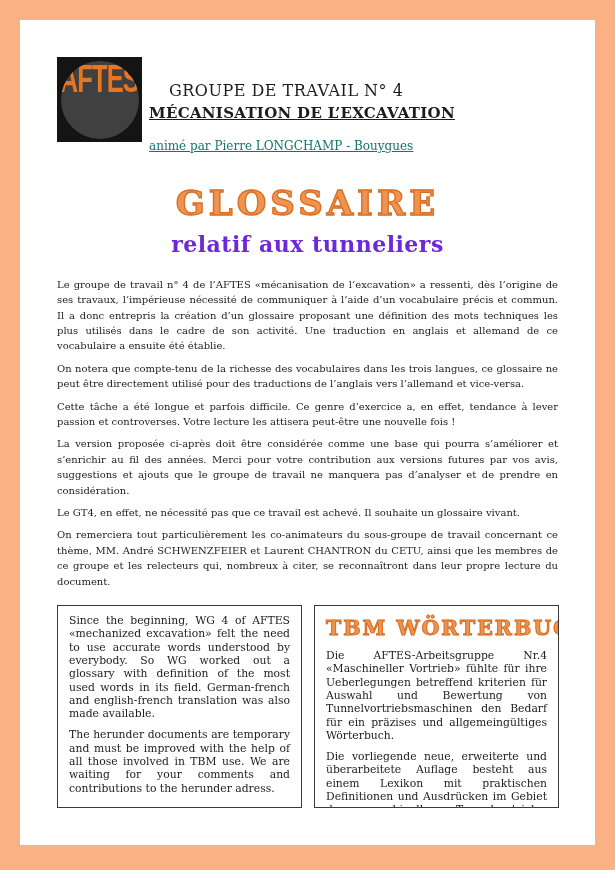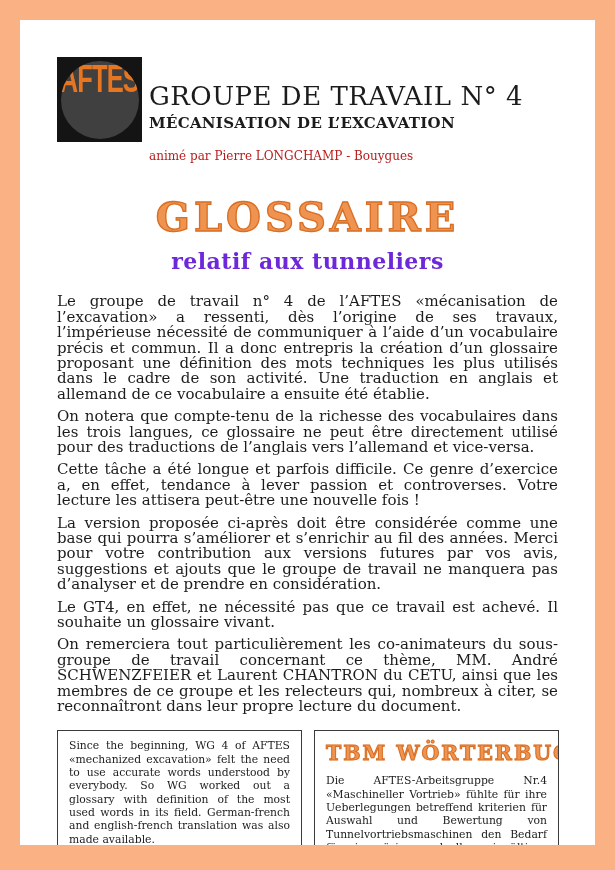--- a/index.html
+++ b/index.html
@@ -43,57 +43,60 @@
   .logo-text {
     font-family: "Liberation Sans", sans-serif;
     font-weight: bold;
     font-size: 31px;
     letter-spacing: -1px;
     color: #E8751F;
     transform: scaleX(0.82) scaleY(1.25);
   }
   .header-text { margin-left: 7px; padding-top: 26px; }
   .header-title {
-    font-size: 26px;
+    font-size: 16px;
     letter-spacing: 0.5px;
     color: #1c1c1c;
     line-height: 1.05;
+    margin-left: 20px;
   }
   .header-subtitle {
     font-size: 15px;
     font-weight: bold;
     letter-spacing: 0.3px;
     margin-top: 4px;
+    text-decoration: underline;
   }
   .header-animator {
     font-size: 12px;
     margin-top: 17px;
-    color: #b91c1c;
+    color: #0f766e;
+    text-decoration: underline;
   }
   
   .title-block { text-align: center; margin-top: 30px; }
   .doc-title {
-    font-size: 40px;
+    font-size: 34px;
     font-weight: bold;
     letter-spacing: 4px;
     color: #EE9450;
     -webkit-text-stroke: 1.3px #D96F24;
     text-shadow: 0 0 1px #D96F24;
   }
   .doc-subtitle {
     font-size: 22px;
     font-weight: bold;
     color: #6d28d9;
     margin-top: 8px;
     letter-spacing: 0.5px;
   }
   
   .intro {
     margin: 20px 37px 0 37px;
-    font-size: 15px;
+    font-size: 10px;
     line-height: 15.4px;
     text-align: justify;
   }
   .intro p { margin: 0 0 7px 0; }
   
   .boxes {
     display: flex;
     gap: 12px;
     margin: 16px 36px 0 37px;
   }

